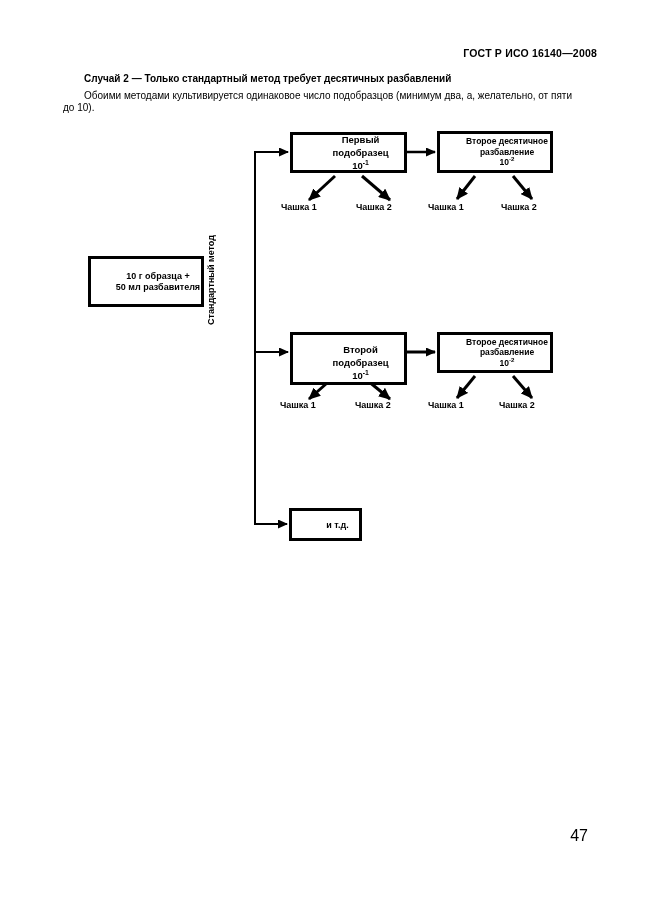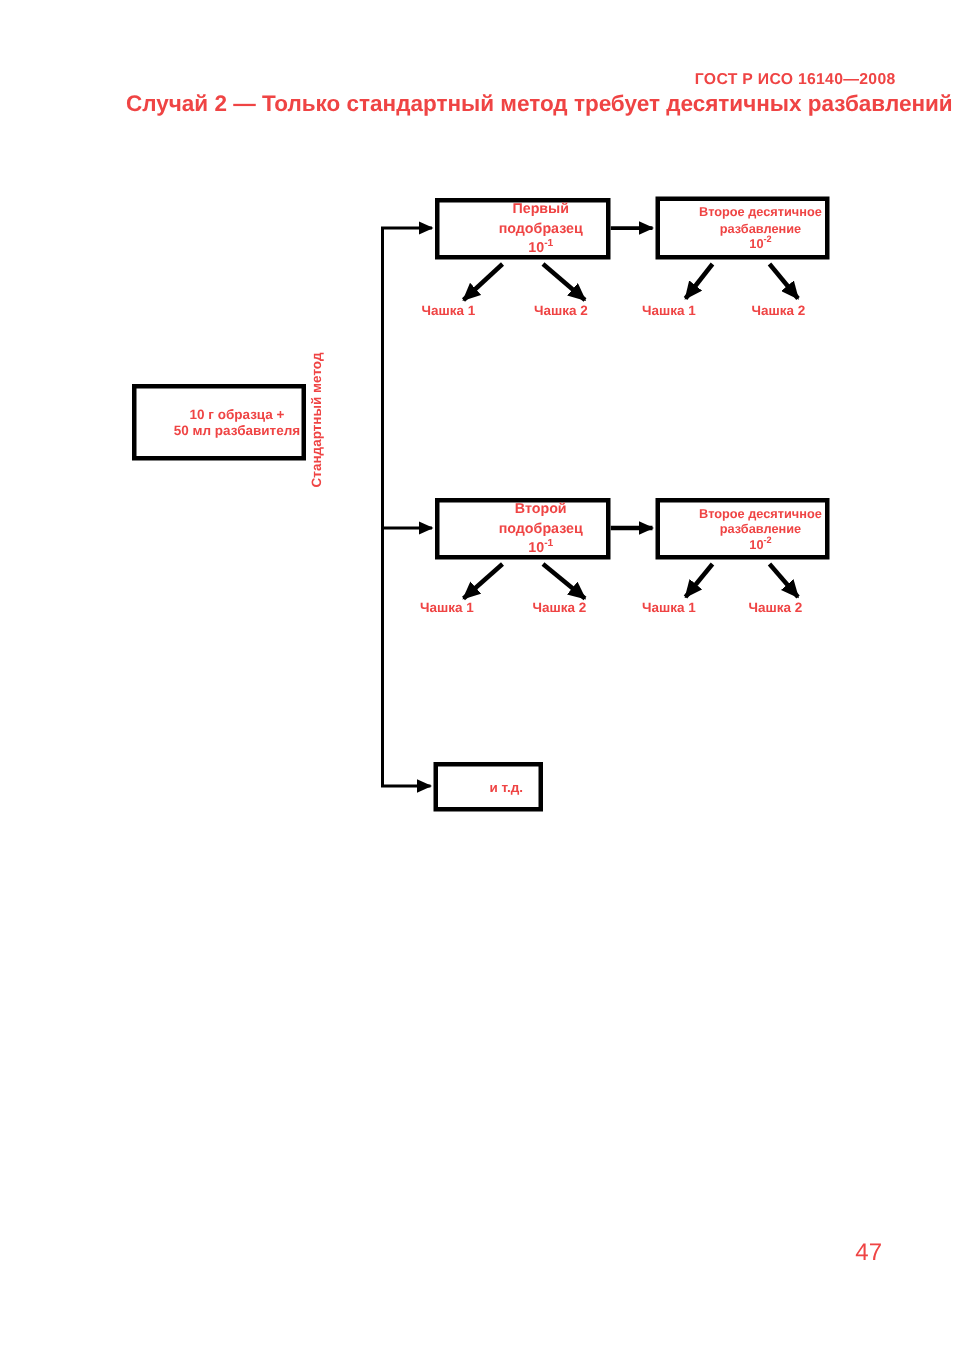--- a/index.html
+++ b/index.html
@@ -6,38 +6,38 @@
     margin: 0;
     padding: 0;
     background: #e8e8e8;
   }
   .page {
     position: relative;
     width: 646px;
     height: 913px;
     background: #ffffff;
     font-family: "Liberation Sans", sans-serif;
-    color: #ef4444;
+    color: #000000;
     overflow: hidden;
     margin: 0 auto;
   }
   .doc-number {
     position: absolute;
     top: 47px;
     right: 49px;
     font-size: 10.5px;
     font-weight: bold;
     letter-spacing: 0.2px;
     white-space: nowrap;
   }
   .case-title {
     position: absolute;
     left: 84px;
-    top: 61px;
-    font-size: 15px;
+    top: 73px;
+    font-size: 10px;
     font-weight: bold;
     white-space: nowrap;
   }
   .intro-para {
     position: absolute;
     left: 63px;
     top: 90px;
     width: 528px;
     font-size: 10px;
     line-height: 12px;
@@ -73,21 +73,21 @@
     flex-direction: column;
     align-items: center;
     justify-content: center;
     text-align: center;
     font-weight: bold;
     padding-left: 24px;
   }
   .sample-box   { left: 88px;  top: 256px; width: 116px;  height: 51px; font-size: 9px;   line-height: 11px; }
   .sub-box-1    { left: 290px; top: 132px; width: 117px; height: 41px; font-size: 9.5px; line-height: 13px; }
   .dil-box-1    { left: 437px; top: 131px; width: 116px; height: 42px; font-size: 8.5px; line-height: 10.5px; }
-  .sub-box-2    { left: 290px; top: 332px; width: 117px; height: 41px; font-size: 9.5px; line-height: 13px; }
+  .sub-box-2    { left: 290px; top: 332px; width: 117px; height: 53px; font-size: 9.5px; line-height: 13px; justify-content: flex-end; }
   .dil-box-2    { left: 437px; top: 332px; width: 116px; height: 41px; font-size: 8.5px; line-height: 10.5px; }
   .etc-box      { left: 289px; top: 508px; width: 73px;  height: 33px; font-size: 9px; justify-content: center; }
   .dbox sup {
     font-size: 0.72em;
     vertical-align: super;
     line-height: 0;
   }
   .plate {
     position: absolute;
     width: 60px;
@@ -117,20 +117,24 @@
   }
 </style>
 </head>
 <body>
 
 <div class="page">
 
   <div class="doc-number">ГОСТ Р ИСО 16140—2008</div>
 
   <div class="case-title">Случай 2 — Только стандартный метод требует десятичных разбавлений</div>
+  <div class="intro-para">
+    <div class="intro-line1">Обоими методами культивируется одинаковое число подобразцов (минимум два, а, желательно, от пяти</div>
+    <div class="intro-line2">до 10).</div>
+  </div>
 
   <svg class="connectors" viewBox="0 0 646 913" aria-hidden="true">
     <defs>
       <marker id="ah-m" markerUnits="userSpaceOnUse" markerWidth="10" markerHeight="9" refX="9" refY="4.5" orient="auto">
         <path d="M0,0 L10,4.5 L0,9 Z" fill="#000000"></path>
       </marker>
       <marker id="ah-l" markerUnits="userSpaceOnUse" markerWidth="12" markerHeight="11" refX="11" refY="5.5" orient="auto">
         <path d="M0,0 L12,5.5 L0,11 Z" fill="#000000"></path>
       </marker>
     </defs>

